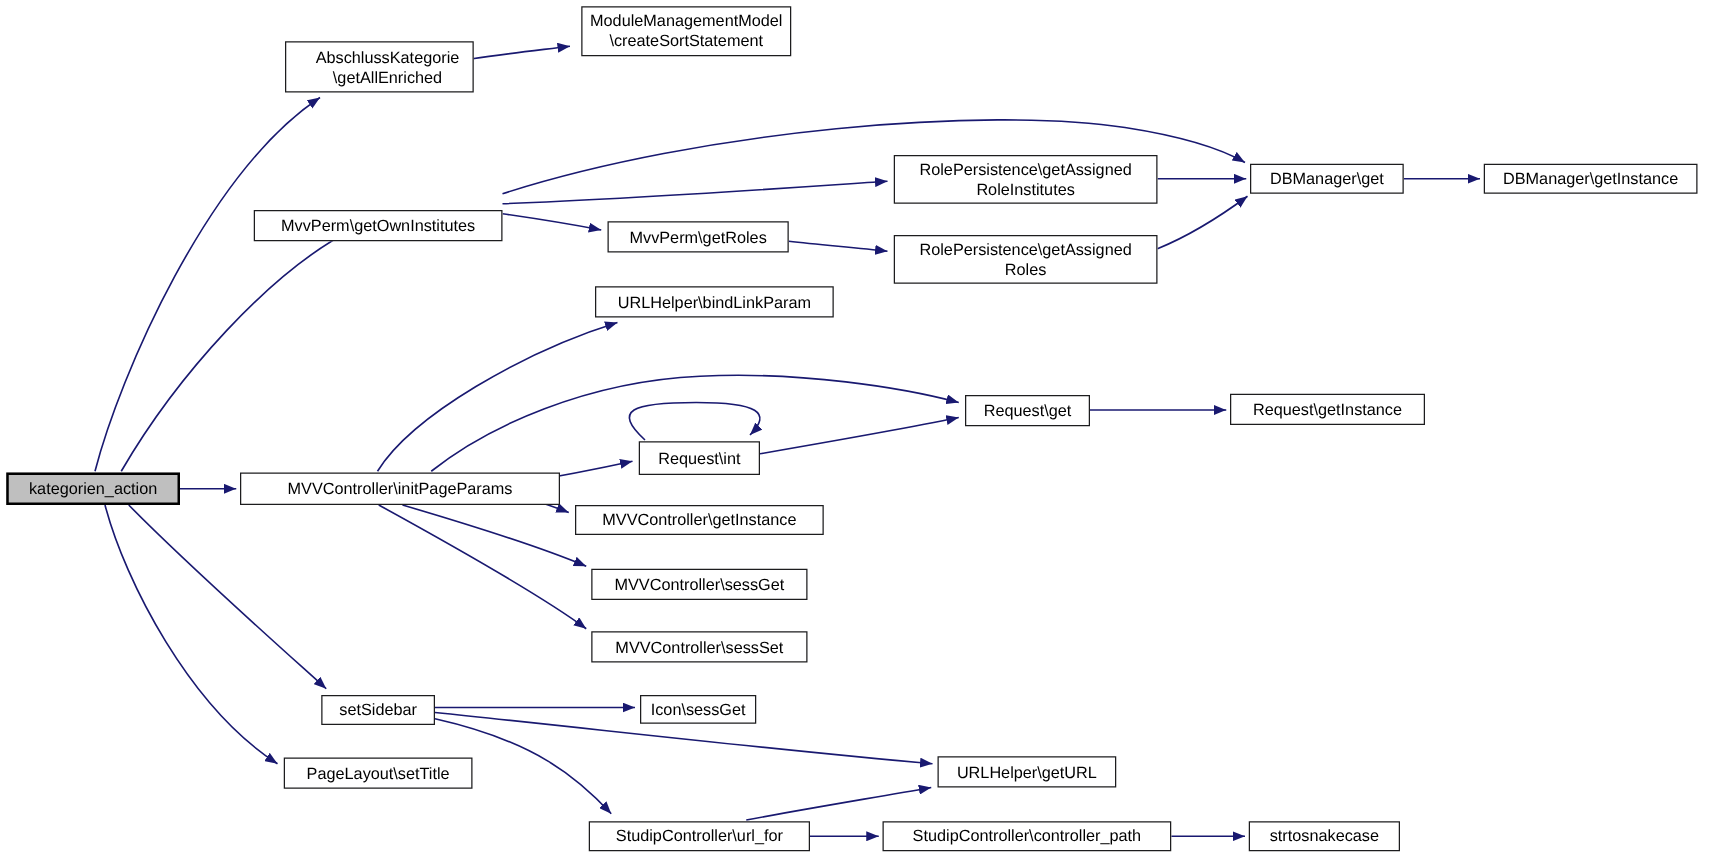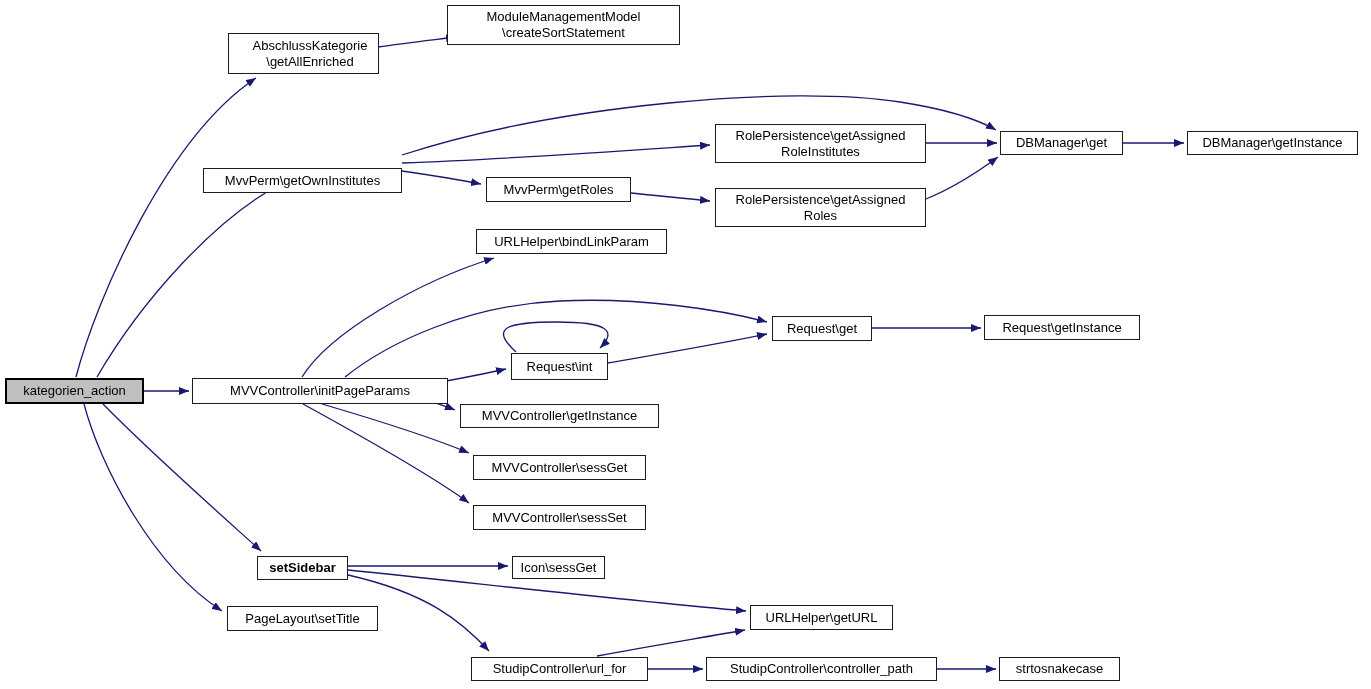--- a/index.html
+++ b/index.html
@@ -71,39 +71,39 @@
         <path d="M 348 575 C 428 593 462 622 489 651" class="edge" marker-end="url(#arrow)"></path>
         <path d="M 597 656 C 645 647 700 638 745 630" class="edge" marker-end="url(#arrow)"></path>
         <path d="M 648 669 L 703 669" class="edge" marker-end="url(#arrow)"></path>
         <path d="M 937 669 L 996 669" class="edge" marker-end="url(#arrow)"></path>
       </g>
   </svg>
   <div id="node-layer">
       <div class="node root" style="left: 5px; top: 378px; width: 139px; height: 26px;">kategorien_action</div>
       <div class="node" style="left: 228px; top: 33px; width: 151px; height: 41px; padding-left: 16px;">AbschlussKategorie
 \getAllEnriched</div>
-      <div class="node" style="left: 447px; top: 5px; width: 233px; height: 40px;">ModuleManagementModel
+      <div class="node" style="left: 465px; top: 5px; width: 168px; height: 40px;">ModuleManagementModel
 \createSortStatement</div>
       <div class="node" style="left: 203px; top: 168px; width: 199px; height: 25px;">MvvPerm\getOwnInstitutes</div>
       <div class="node" style="left: 486px; top: 177px; width: 145px; height: 25px;">MvvPerm\getRoles</div>
       <div class="node" style="left: 715px; top: 124px; width: 211px; height: 39px;">RolePersistence\getAssigned
 RoleInstitutes</div>
       <div class="node" style="left: 715px; top: 188px; width: 211px; height: 39px;">RolePersistence\getAssigned
 Roles</div>
       <div class="node" style="left: 1000px; top: 131px; width: 123px; height: 24px;">DBManager\get</div>
       <div class="node" style="left: 1187px; top: 131px; width: 171px; height: 24px;">DBManager\getInstance</div>
       <div class="node" style="left: 476px; top: 229px; width: 191px; height: 25px;">URLHelper\bindLinkParam</div>
       <div class="node" style="left: 772px; top: 316px; width: 100px; height: 25px;">Request\get</div>
       <div class="node" style="left: 984px; top: 315px; width: 156px; height: 25px;">Request\getInstance</div>
       <div class="node" style="left: 511px; top: 353px; width: 97px; height: 27px;">Request\int</div>
       <div class="node" style="left: 192px; top: 378px; width: 256px; height: 26px;">MVVController\initPageParams</div>
       <div class="node" style="left: 460px; top: 404px; width: 199px; height: 24px;">MVVController\getInstance</div>
       <div class="node" style="left: 473px; top: 455px; width: 173px; height: 25px;">MVVController\sessGet</div>
       <div class="node" style="left: 473px; top: 505px; width: 173px; height: 25px;">MVVController\sessSet</div>
-      <div class="node" style="left: 257px; top: 556px; width: 91px; height: 24px; font-weight: bold;">setSidebar</div>
+      <div class="node" style="left: 257px; top: 556px; width: 91px; height: 24px;">setSidebar</div>
       <div class="node" style="left: 512px; top: 556px; width: 93px; height: 23px;">Icon\sessGet</div>
       <div class="node" style="left: 227px; top: 606px; width: 151px; height: 25px;">PageLayout\setTitle</div>
       <div class="node" style="left: 750px; top: 605px; width: 143px; height: 25px;">URLHelper\getURL</div>
       <div class="node" style="left: 471px; top: 657px; width: 177px; height: 24px;">StudipController\url_for</div>
       <div class="node" style="left: 706px; top: 657px; width: 231px; height: 24px;">StudipController\controller_path</div>
       <div class="node" style="left: 999px; top: 657px; width: 121px; height: 24px;">strtosnakecase</div>
     </div>
 </div>
 
 </body></html>

